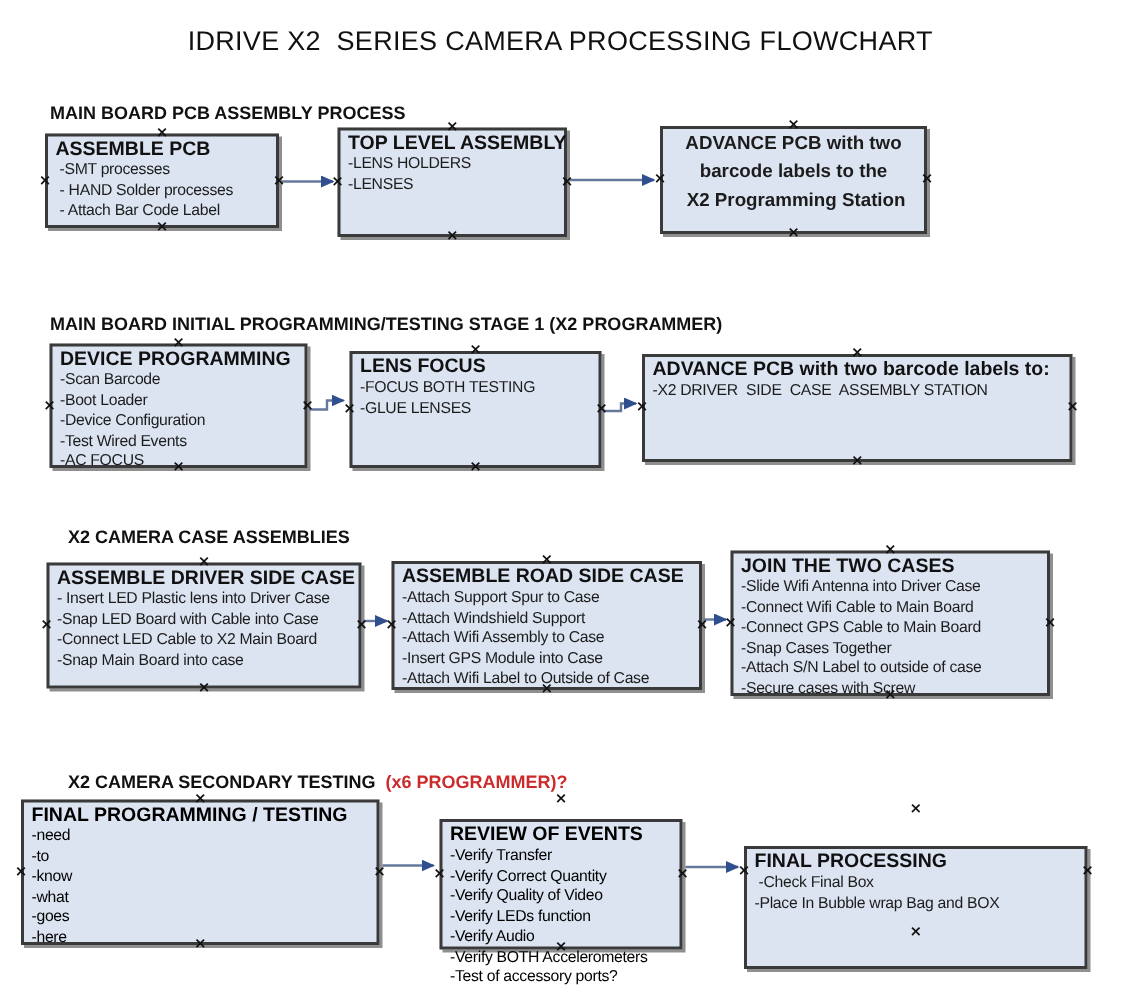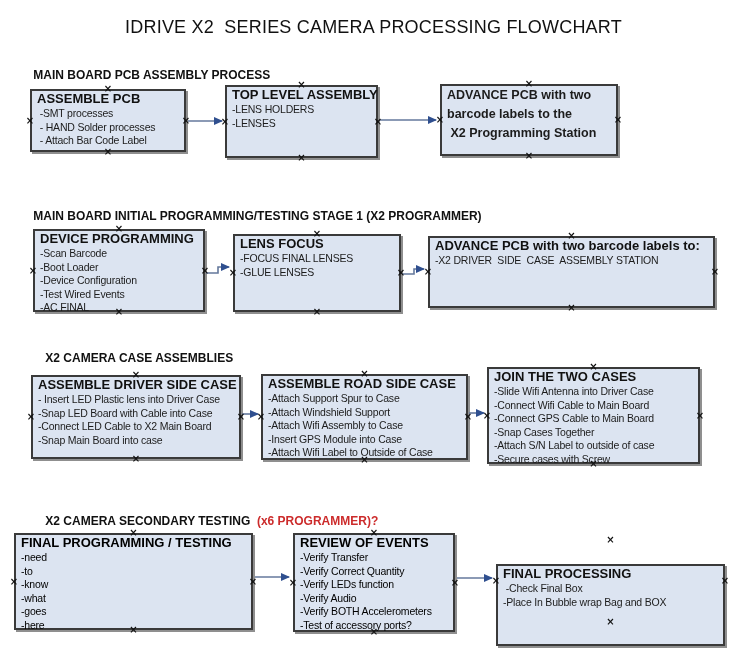--- a/index.html
+++ b/index.html
@@ -18,21 +18,21 @@
     box-shadow:2px 2px 0 #8f8f8f;padding:0 5px;box-sizing:border-box;
     overflow:visible;
   }
   .fc-title{
     font-size:13px;font-weight:bold;color:#111;line-height:16px;white-space:pre;
   }
   .fc-line{
     font-size:10.5px;color:#1c1c1c;line-height:13.5px;white-space:pre;letter-spacing:-0.2px;
   }
   .fc-box.red .fc-title,.fc-box.red .fc-line{color:#000000;}
-  .fc-box.bold-lines .fc-line{font-weight:bold;font-size:12.5px;line-height:19px;letter-spacing:0;}
+  .fc-box.bold-lines .fc-line{font-weight:bold;font-size:12.5px;line-height:19px;letter-spacing:0;text-align:center;}
   svg.arrows{position:absolute;left:0;top:0;pointer-events:none;}
   .xmark{
     position:absolute;transform:translate(-50%,-50%);
     font-family:"DejaVu Sans",sans-serif;font-size:10px;font-weight:bold;
     color:#111;line-height:1;pointer-events:none;z-index:5;
   }
 </style>
 </head>
 <body>
 
@@ -73,28 +73,28 @@
     <span>MAIN BOARD INITIAL PROGRAMMING/TESTING STAGE 1 (X2 PROGRAMMER)</span>
   </div>
 
   <div class="fc-box" style="left:33px;top:229px;width:172px;height:83px">
     <div class="fc-title">DEVICE PROGRAMMING</div>
     <div class="fc-lines">
         <div class="fc-line">-Scan Barcode</div>
         <div class="fc-line">-Boot Loader</div>
         <div class="fc-line">-Device Configuration</div>
         <div class="fc-line">-Test Wired Events</div>
-        <div class="fc-line">-AC FINAL</div>
+        <div class="fc-line">-AC FOCUS</div>
       </div>
   </div>
 
   <div class="fc-box" style="left:233px;top:234px;width:168px;height:78px">
     <div class="fc-title">LENS FOCUS</div>
     <div class="fc-lines">
-        <div class="fc-line">-FOCUS FINAL LENSES</div>
+        <div class="fc-line">-FOCUS BOTH TESTING</div>
         <div class="fc-line">-GLUE LENSES</div>
       </div>
   </div>
 
   <div class="fc-box" style="left:428px;top:236px;width:287px;height:72px">
     <div class="fc-title">ADVANCE PCB with two barcode labels to:</div>
     <div class="fc-lines">
         <div class="fc-line">-X2 DRIVER  SIDE  CASE  ASSEMBLY STATION</div>
       </div>
   </div>
@@ -145,25 +145,26 @@
     <div class="fc-lines">
         <div class="fc-line">-need</div>
         <div class="fc-line">-to</div>
         <div class="fc-line">-know</div>
         <div class="fc-line">-what</div>
         <div class="fc-line">-goes</div>
         <div class="fc-line">-here</div>
       </div>
   </div>
 
-  <div class="fc-box red" style="left:293px;top:533px;width:162px;height:99px">
+  <div class="fc-box red" style="left:293px;top:546px;width:162px;height:87px">
     <div class="fc-title">REVIEW OF EVENTS</div>
     <div class="fc-lines">
         <div class="fc-line">-Verify Transfer</div>
         <div class="fc-line">-Verify Correct Quantity</div>
+        <div class="fc-line">-Verify Quality of Video</div>
         <div class="fc-line">-Verify LEDs function</div>
         <div class="fc-line">-Verify Audio</div>
         <div class="fc-line">-Verify BOTH Accelerometers</div>
         <div class="fc-line">-Test of accessory ports?</div>
       </div>
   </div>
 
   <div class="fc-box" style="left:496px;top:564px;width:229px;height:82px">
     <div class="fc-title">FINAL PROCESSING</div>
     <div class="fc-lines">

